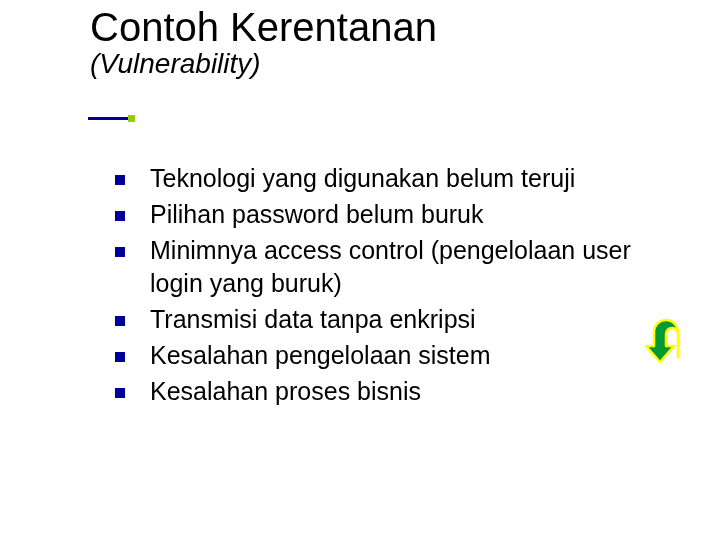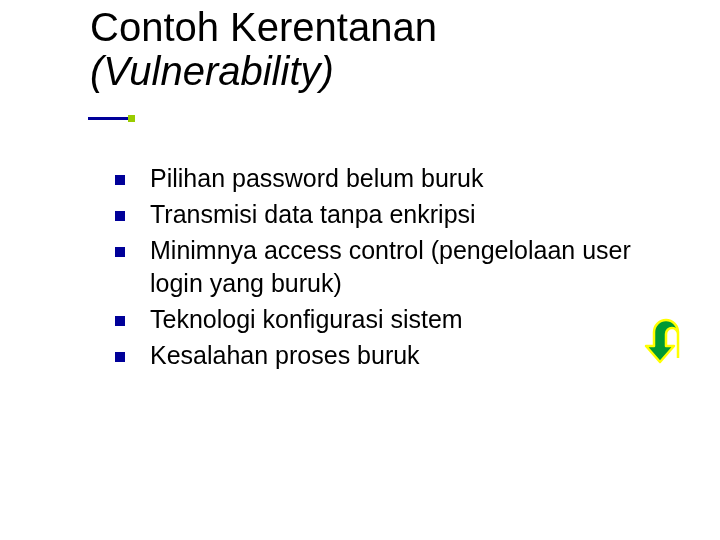--- a/index.html
+++ b/index.html
@@ -23,21 +23,21 @@
     top: 5px;
     left: 90px;
     width: 600px;
   }
   .title-line1 {
     font-size: 40px;
     color: #000000;
     line-height: 1.1;
   }
   .title-line2 {
-    font-size: 40px;
+    font-size: 28px;
     color: #000000;
     font-style: italic;
     line-height: 1.1;
   }
   .accent {
     position: absolute;
     top: 117px;
     left: 88px;
     width: 40px;
     height: 3px;
@@ -96,37 +96,41 @@
   <div class="title-block">
     <div class="title-line1">Contoh Kerentanan</div>
     <div class="title-line2">(Vulnerability)</div>
   </div>
 
   <div class="accent"></div>
 
   <div class="content">
     <div class="item">
       <div class="sq"></div>
+      <div class="txt">Teknologi yang digunakan belum teruji</div>
+    </div>
+    <div class="item">
+      <div class="sq"></div>
       <div class="txt">Pilihan password belum buruk</div>
+    </div>
+    <div class="item">
+      <div class="sq"></div>
+      <div class="txt">Minimnya access control (pengelolaan user login yang buruk)</div>
     </div>
     <div class="item">
       <div class="sq"></div>
       <div class="txt">Transmisi data tanpa enkripsi</div>
     </div>
     <div class="item">
       <div class="sq"></div>
-      <div class="txt">Minimnya access control (pengelolaan user login yang buruk)</div>
+      <div class="txt">Kesalahan pengelolaan sistem</div>
     </div>
     <div class="item">
       <div class="sq"></div>
-      <div class="txt">Teknologi konfigurasi sistem</div>
-    </div>
-    <div class="item">
-      <div class="sq"></div>
-      <div class="txt">Kesalahan proses buruk</div>
+      <div class="txt">Kesalahan proses bisnis</div>
     </div>
   </div>
 
   <div class="back-btn">
     <svg viewBox="0 0 58 48">
       <path d="M 20 40 L 20 14 A 12 12 0 0 1 44 14 L 44 28 L 52 28 L 38 44 L 24 28 L 32 28 L 32 16 A 6 6 0 0 0 20 16" fill="#009933" stroke="#ffff00" stroke-width="2.5" stroke-linejoin="round" transform="scale(-1,1) translate(-58,0)"></path>
     </svg>
   </div>
 
 </div>

